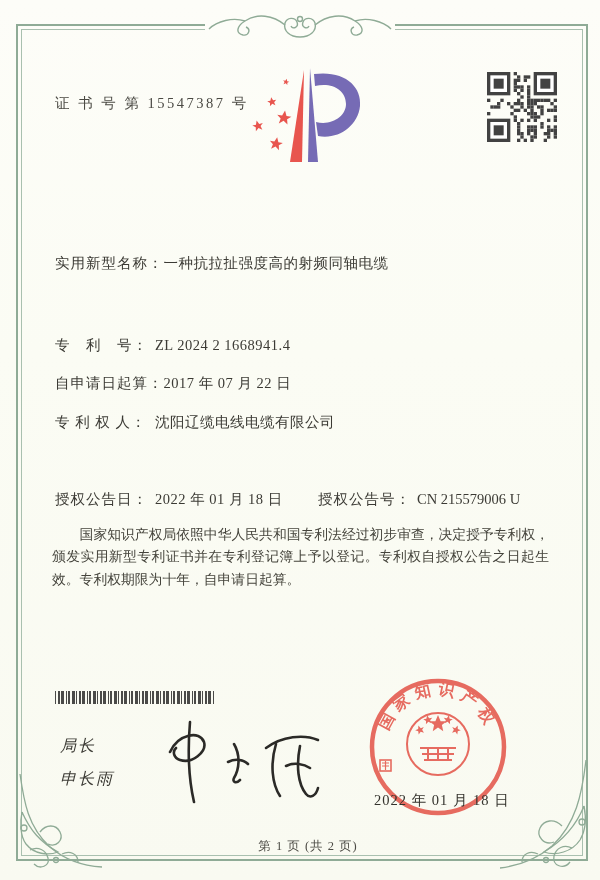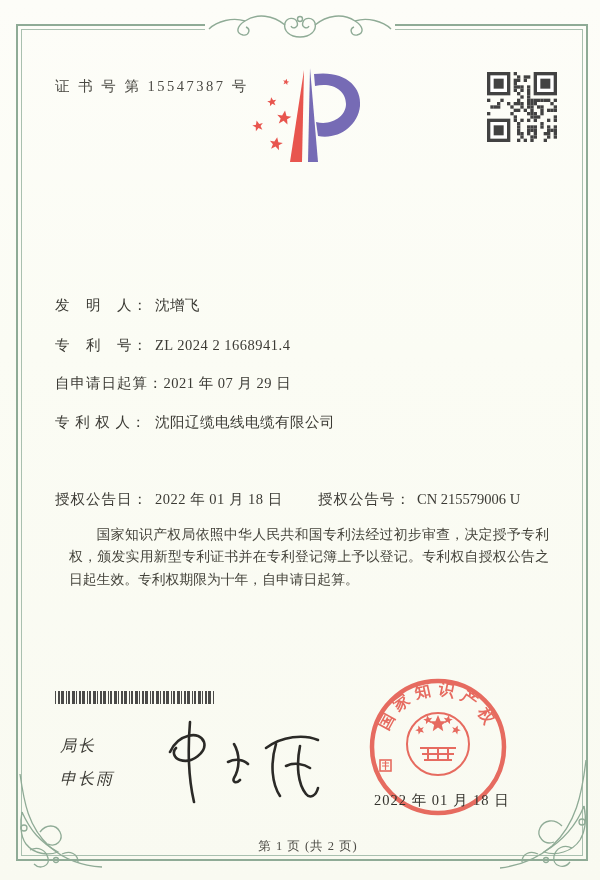--- a/index.html
+++ b/index.html
@@ -8,40 +8,40 @@
     background:#fdfdf8;
     font-family:"Liberation Serif","DejaVu Serif",serif;
     color:#35342f;
   }
   .page{position:absolute;inset:0;background:linear-gradient(180deg,#fdfdf8 0%,#fbfcf4 40%,#f9faf1 100%);}
   
   .frame-outer{position:absolute;left:16px;right:12px;top:24px;bottom:19px;border:2px solid #8fab96;}
   .frame-inner{position:absolute;left:21px;right:17px;top:29px;bottom:24px;border:1px solid #a9c0af;}
   .ornament{position:absolute;pointer-events:none;}
   
-  .cert-no{position:absolute;left:55px;top:77px;font-size:14.5px;letter-spacing:2.5px;color:#4b4a44;}
+  .cert-no{position:absolute;left:55px;top:94px;font-size:14.5px;letter-spacing:2.5px;color:#4b4a44;}
   
   .logo{position:absolute;left:242px;top:60px;}
   
   .qr{position:absolute;left:487px;top:72px;}
   
   .title{position:absolute;left:0;right:0;top:176px;text-align:center;
     font-size:33px;font-weight:bold;letter-spacing:13px;color:#2e2d29;text-indent:13px;}
   
   .field{position:absolute;left:55px;font-size:14.5px;color:#3b3a34;white-space:nowrap;}
   .field .lab{display:inline-block;min-width:100px;letter-spacing:1px;}
   .field .val{letter-spacing:0.5px;}
   .f-name{top:254px}.f-inventor{top:296px}.f-patno{top:336px}.f-filing{top:374px}
   .f-patentee{top:413px}.f-address{top:452px}.f-grantdate{top:490px}
   .f-grantno{position:absolute;left:318px;top:490px;font-size:14.5px;color:#3b3a34;white-space:nowrap;}
   .f-grantno .lab{display:inline-block;letter-spacing:1px;margin-right:6px;}
   
   .body-text{position:absolute;left:52px;top:524px;width:497px;
     font-size:13.8px;line-height:1.63;color:#45443c;text-align:justify;}
-  .body-text p{margin:0 0 2px 17px;text-indent:2em;}
+  .body-text p{margin:0 0 2px 0;text-indent:2em;}
   
   .barcode{position:absolute;left:55px;top:691px;}
   
   .signer{position:absolute;left:60px;top:736px;font-size:16px;color:#3b3a34;
     font-family:"Liberation Sans","DejaVu Sans",sans-serif;}
   .signer div{margin-bottom:12px;letter-spacing:2px;font-style:italic;}
   .signature{position:absolute;left:148px;top:714px;}
   
   .seal{position:absolute;left:362px;top:672px;}
   .seal-date{position:absolute;left:374px;top:791px;font-size:14.5px;color:#34332d;
@@ -227,28 +227,28 @@
       <rect x="6.6" y="6.6" width="9.899999999999999" height="9.899999999999999" fill="#424242"></rect>
       <rect x="46.199999999999996" y="0" width="23.099999999999998" height="23.099999999999998" fill="#424242"></rect>
       <rect x="49.5" y="3.3" width="16.5" height="16.5" fill="#ffffff"></rect>
       <rect x="52.8" y="6.6" width="9.899999999999999" height="9.899999999999999" fill="#424242"></rect>
       <rect x="0" y="46.199999999999996" width="23.099999999999998" height="23.099999999999998" fill="#424242"></rect>
       <rect x="3.3" y="49.5" width="16.5" height="16.5" fill="#ffffff"></rect>
       <rect x="6.6" y="52.8" width="9.899999999999999" height="9.899999999999999" fill="#424242"></rect>
     </svg>
 
 
-  <div class="field f-inventor">
-    <span class="lab">发　明　人：</span><span class="val">沈增飞</span>
+  <div class="field f-name">
+    <span class="lab">实用新型名称：</span><span class="val">一种抗拉扯强度高的射频同轴电缆</span>
   </div>
   <div class="field f-patno">
     <span class="lab">专　利　号：</span><span class="val">ZL 2024 2 1668941.4</span>
   </div>
   <div class="field f-filing">
-    <span class="lab">自申请日起算：</span><span class="val">2021 年 07 月 29 日</span>
+    <span class="lab">自申请日起算：</span><span class="val">2017 年 07 月 22 日</span>
   </div>
   <div class="field f-patentee">
     <span class="lab">专 利 权 人：</span><span class="val">沈阳辽缆电线电缆有限公司</span>
   </div>
   <div class="field f-grantdate">
     <span class="lab">授权公告日：</span><span class="val">2022 年 01 月 18 日</span>
   </div>
   <div class="f-grantno">
     <span class="lab">授权公告号：</span><span class="val">CN 215579006 U</span>
   </div>

